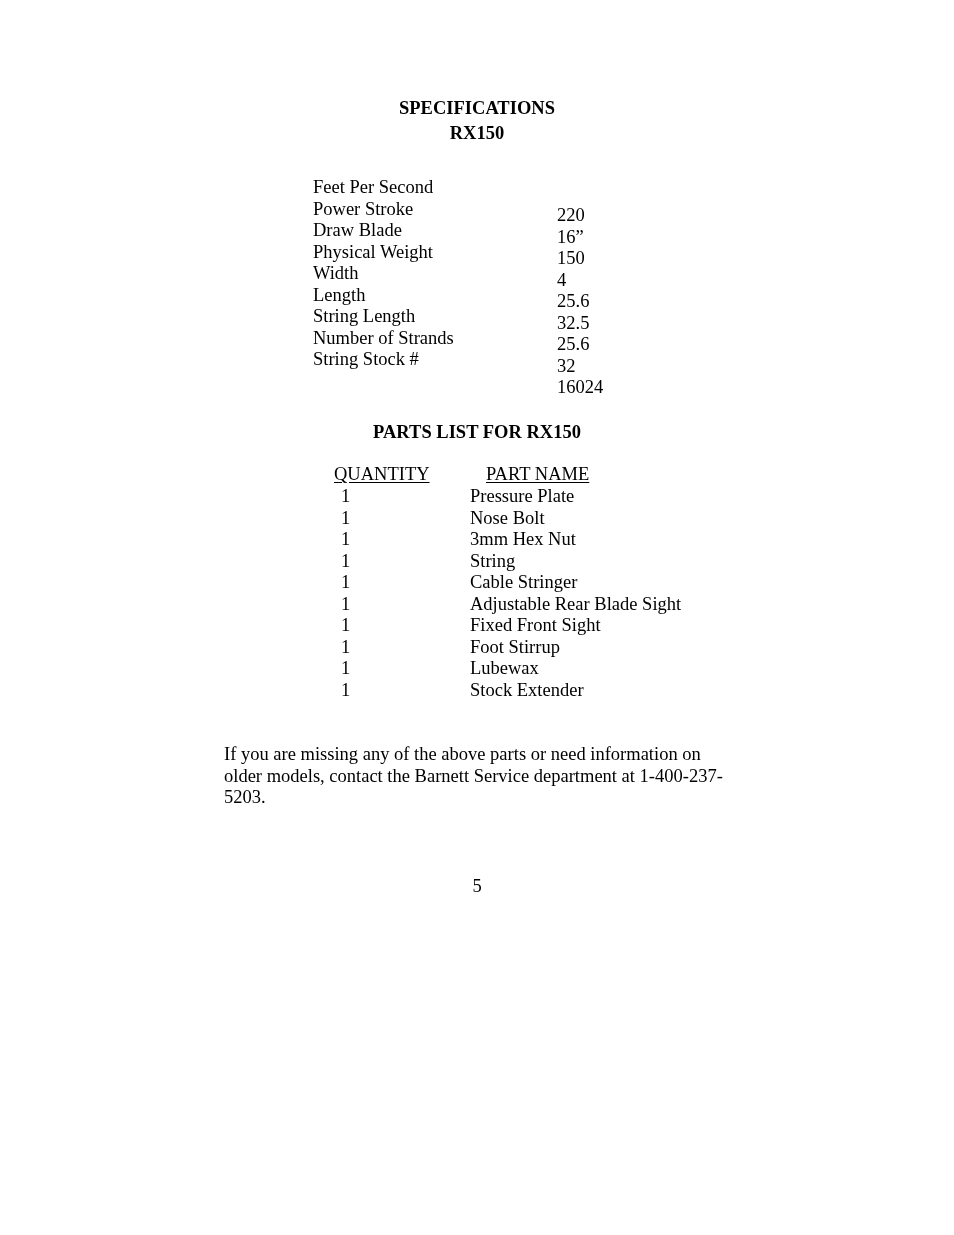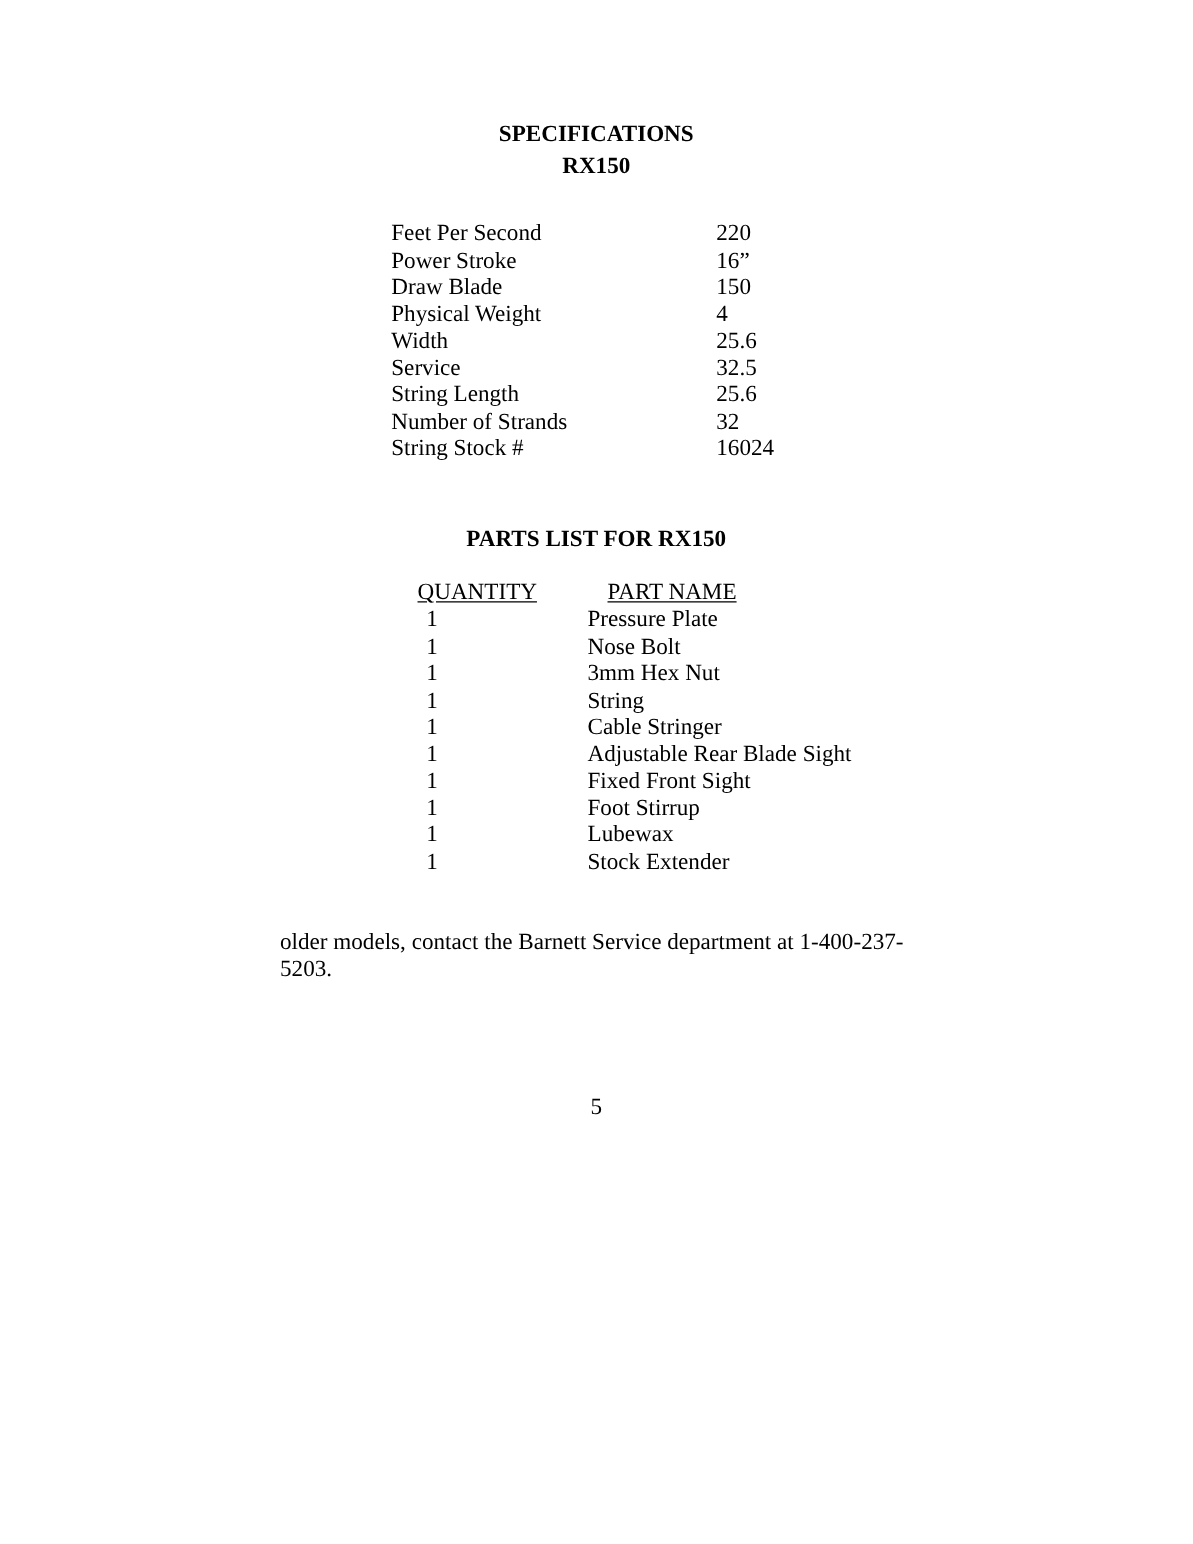--- a/index.html
+++ b/index.html
@@ -16,21 +16,21 @@
       font-size: 18.5px;
       line-height: 21.5px;
     }
     .abs { position: absolute; white-space: nowrap; }
     .bold { font-weight: bold; }
     .center { text-align: center; }
     .title1 { left: 0; width: 954px; top: 98px; }
     .title2 { left: 0; width: 954px; top: 123px; }
     .spec-row { position: absolute; left: 313px; height: 21.5px; }
     .spec-label { position: absolute; left: 0; white-space: nowrap; }
-    .spec-value { position: absolute; left: 260px; white-space: nowrap; }
+    .spec-value { position: absolute; left: 244px; white-space: nowrap; margin-top: 28px; }
     .parts-title { left: 0; width: 954px; top: 422px; }
     .col-head { text-decoration: underline; text-underline-offset: 2px; }
     .qty-head { left: 298px; top: 464px; margin-left: 36px; }
     .name-head { left: 486px; top: 464px; }
     .part-row { position: absolute; left: 0; width: 954px; height: 21.5px; }
     .part-qty { position: absolute; left: 341px; white-space: nowrap; }
     .part-name { position: absolute; left: 470px; white-space: nowrap; }
     .note {
       position: absolute;
       left: 224px;
@@ -64,21 +64,21 @@
     </div>
     <div class="spec-row" style="top:241.5px;">
       <span class="spec-label">Physical Weight</span>
       <span class="spec-value">4</span>
     </div>
     <div class="spec-row" style="top:263px;">
       <span class="spec-label">Width</span>
       <span class="spec-value">25.6</span>
     </div>
     <div class="spec-row" style="top:284.5px;">
-      <span class="spec-label">Service</span>
+      <span class="spec-label">Length</span>
       <span class="spec-value">32.5</span>
     </div>
     <div class="spec-row" style="top:306px;">
       <span class="spec-label">String Length</span>
       <span class="spec-value">25.6</span>
     </div>
     <div class="spec-row" style="top:327.5px;">
       <span class="spec-label">Number of Strands</span>
       <span class="spec-value">32</span>
     </div>
@@ -130,19 +130,20 @@
       <span class="part-qty">1</span>
       <span class="part-name">Lubewax</span>
     </div>
     <div class="part-row" style="top:679.5px;">
       <span class="part-qty">1</span>
       <span class="part-name">Stock Extender</span>
     </div>
   </div>
 
   <div class="note">
+    <span>If you are missing any of the above parts or need information on</span>
     <span>older models, contact the Barnett Service department at 1-400-237-</span>
     <span>5203.</span>
   </div>
 
   <div class="abs center page-num">5</div>
 
 </div>
 
 </body></html>

